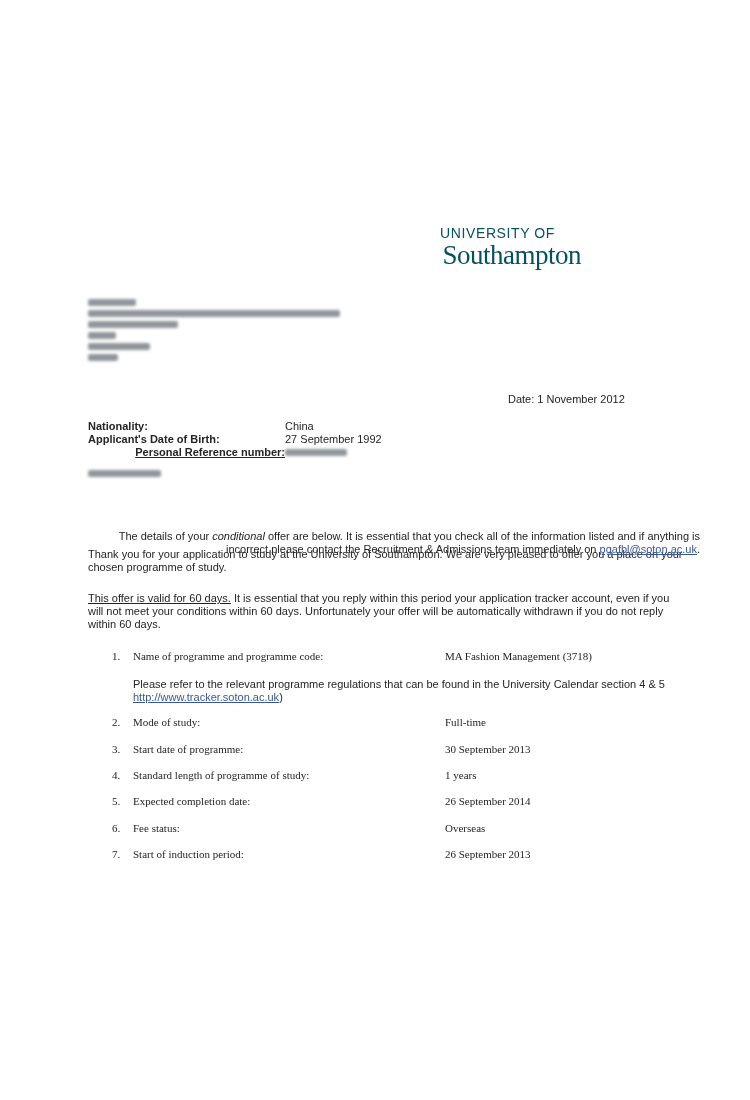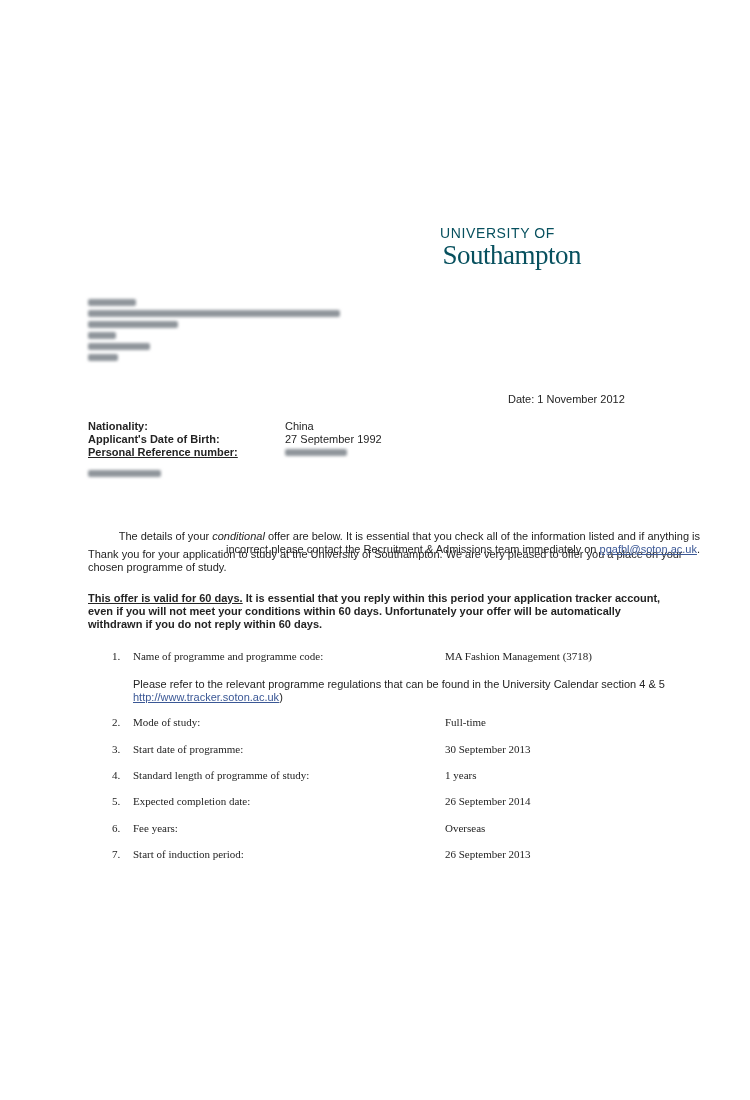--- a/index.html
+++ b/index.html
@@ -49,27 +49,27 @@
   .salutation-bar { position: absolute; left: 88px; top: 470px; }
   .ref-bar { display: inline-block; vertical-align: middle; margin-top: 2px; }
 
   
   .date-line { position: absolute; left: 508px; top: 393px; white-space: nowrap; }
 
   
   .info { position: absolute; left: 88px; top: 420px; }
   .info-row { height: 13px; white-space: nowrap; }
   .info-label { display: inline-block; width: 197px; font-weight: bold; }
-  .info-label.u { text-decoration: underline; }
+  .info-label.u { text-decoration: underline; text-align: right; }
 
   
   .para { position: absolute; left: 88px; width: 612px; }
   .p1 { top: 528px; margin-top: 20px; }
   .p2 { top: 530px; text-align: right; }
-  .p3 { top: 592px; width: 588px; font-weight: bold; }
+  .p3 { top: 592px; width: 588px; font-weight: normal; }
   .p3 .u { text-decoration: underline; }
   .italic { font-style: italic; }
   a.link { color: #3a5795; text-decoration: underline; cursor: pointer; }
 
   
   .list-row { position: absolute; left: 112px; width: 622px; white-space: nowrap; font-family: Liberation Serif, serif; }
   .num { display: inline-block; width: 21px; }
   .val { position: absolute; left: 333px; top: 0; text-align: center; }
   .note { position: absolute; left: 133px; top: 678px; width: 575px; white-space: normal; }
 </style>
@@ -137,21 +137,21 @@
     <span class="num">4.</span><span>Standard length of programme of study:</span>
     <span class="val">1 years</span>
   </div>
 
   <div class="list-row" style="top:795px">
     <span class="num">5.</span><span>Expected completion date:</span>
     <span class="val">26 September 2014</span>
   </div>
 
   <div class="list-row" style="top:822px">
-    <span class="num">6.</span><span>Fee years:</span>
+    <span class="num">6.</span><span>Fee status:</span>
     <span class="val">Overseas</span>
   </div>
 
   <div class="list-row" style="top:848px">
     <span class="num">7.</span><span>Start of induction period:</span>
     <span class="val">26 September 2013</span>
   </div>
 
 </div>
 

